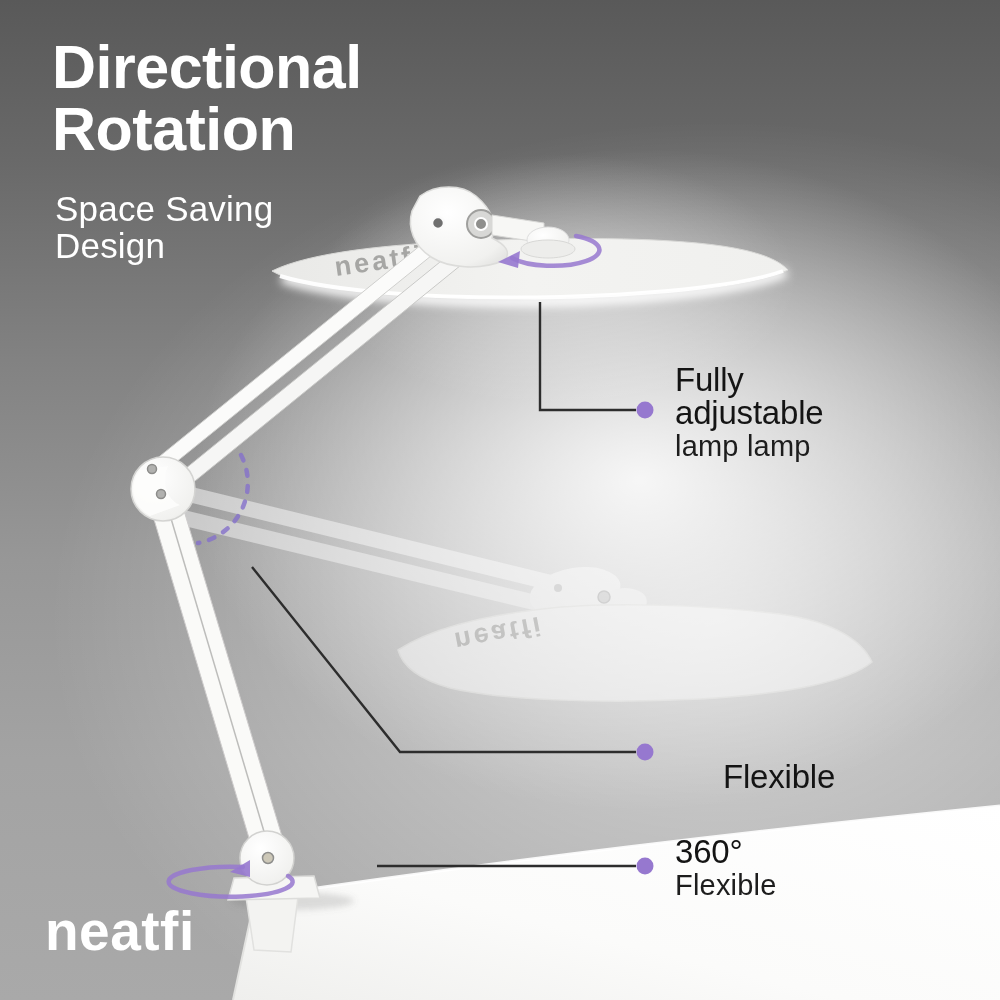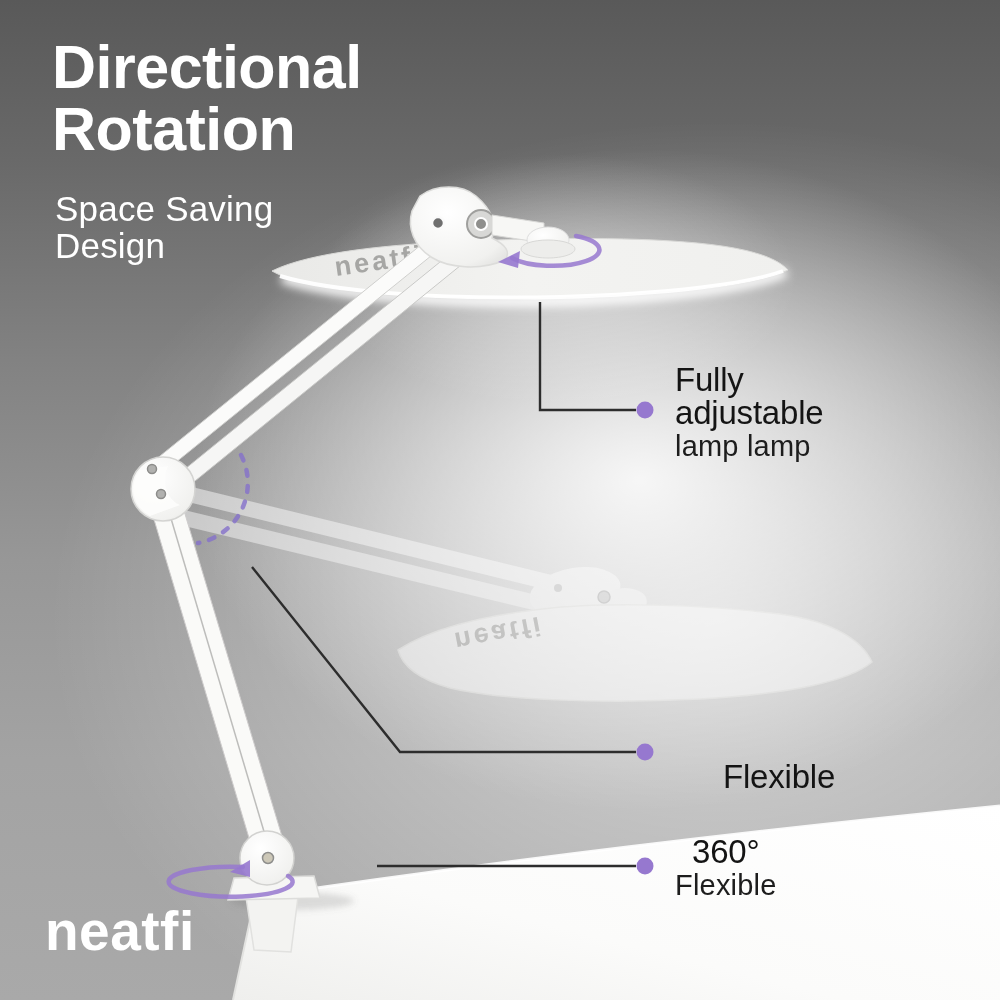--- a/index.html
+++ b/index.html
@@ -19,21 +19,21 @@
   }
   .subtitle{
     position:absolute;left:55px;top:190px;color:#fff;font-weight:400;
     font-size:35px;line-height:1.07;letter-spacing:0.2px;white-space:pre-line;
   }
   .callout{position:absolute;left:675px;color:#141414;}
   .callout .b{font-weight:400;font-size:33px;line-height:1.0;white-space:pre-line;letter-spacing:-0.2px;}
   .callout .r{font-weight:400;font-size:29px;line-height:1.0;margin-top:3px;letter-spacing:0.2px;color:#1d1d1d;}
   .c1{top:363px;}
   .c2{top:760px;margin-left:48px;}
-  .c3{top:835px;text-align:center;}
+  .c3{top:835px;}
   .logo{
     position:absolute;left:45px;top:899px;color:#fff;font-weight:700;
     font-size:55px;letter-spacing:0.5px;
   }
 </style>
 </head>
 <body>
 
 <div class="stage">
 

